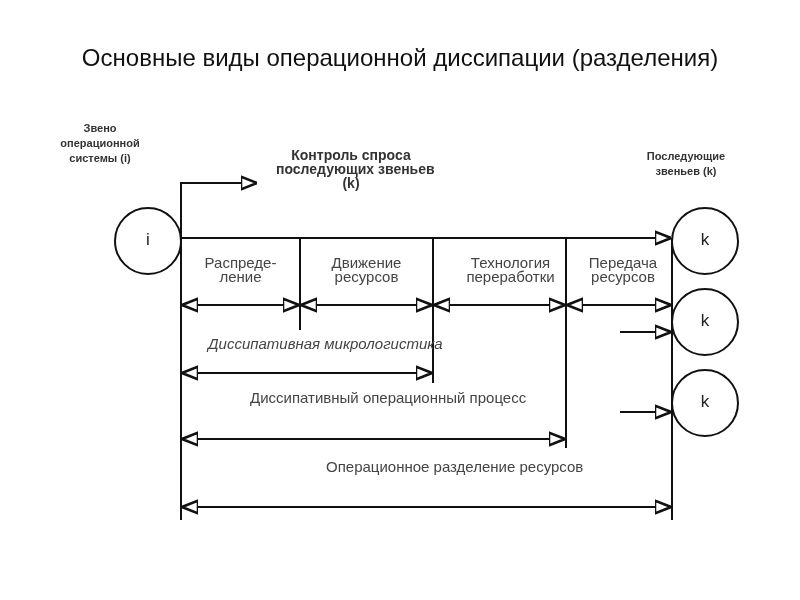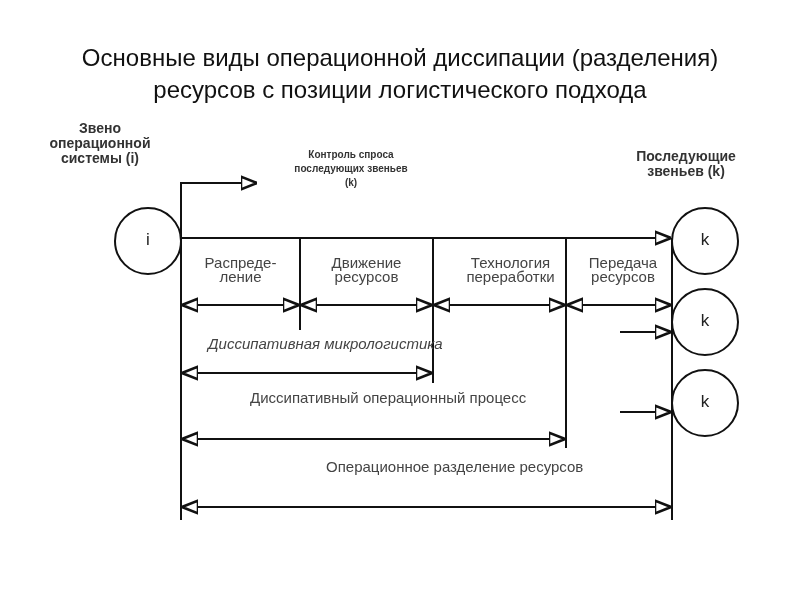--- a/index.html
+++ b/index.html
@@ -1,29 +1,28 @@
 <!DOCTYPE html>
 <html><head>
 <meta charset="utf-8">
 <style>
   html, body { margin:0; padding:0; background:#ffffff; }
   body { width:800px; height:600px; position:relative; overflow:hidden; font-family:"Liberation Sans", sans-serif; color:#1a1a1a; }
   .title { position:absolute; left:0; top:42px; width:800px; text-align:center; font-size:24px; line-height:32px; color:#111; }
   .title div { white-space:nowrap; }
   svg { position:absolute; left:0; top:0; }
   .lbl { position:absolute; text-align:center; font-size:15px; line-height:14px; color:#444; white-space:nowrap; }
-  .bold { font-weight:bold; color:#333; font-size:14px; line-height:15px; }
+  .bold { font-weight:bold; color:#333; font-size:11px; line-height:15px; }
   .node-letter { position:absolute; text-align:center; font-size:17px; color:#222; width:40px; }
 </style>
 </head>
 <body>
 
 <div class="title">
   <div>Основные виды операционной диссипации (разделения)</div>
-  <div>ресурсов с позиции логистического подхода</div>
 </div>
 
 <svg width="800" height="600">
   <defs>
     <marker id="arr" viewBox="0 0 10 10" refX="10" refY="5" markerWidth="8" markerHeight="8" orient="auto-start-reverse">
       <path d="M0,1 L10,5 L0,9 Z" fill="#fff" stroke="#111" stroke-width="1.6"></path>
     </marker>
   </defs>
   <g stroke="#111" stroke-width="2" fill="none">
 
@@ -63,21 +62,21 @@
 <div class="node-letter" style="left:685px;top:230px;">k</div>
 <div class="node-letter" style="left:685px;top:311px;">k</div>
 <div class="node-letter" style="left:685px;top:392px;">k</div>
 
 <div class="lbl bold" style="left:40px;top:121px;width:120px;">
   <div>Звено</div>
   <div>операционной</div>
   <div>системы (i)</div>
 </div>
 
-<div class="lbl bold" style="left:276px;top:148px;width:150px;font-size:10px;line-height:14px;">
+<div class="lbl bold" style="left:276px;top:148px;width:150px;font-size:14px;line-height:14px;">
   <div>Контроль спроса</div>
   <div>последующих звеньев</div>
   <div>(k)</div>
 </div>
 
 <div class="lbl bold" style="left:626px;top:149px;width:120px;">
   <div>Последующие</div>
   <div>звеньев (k)</div>
 </div>
 

